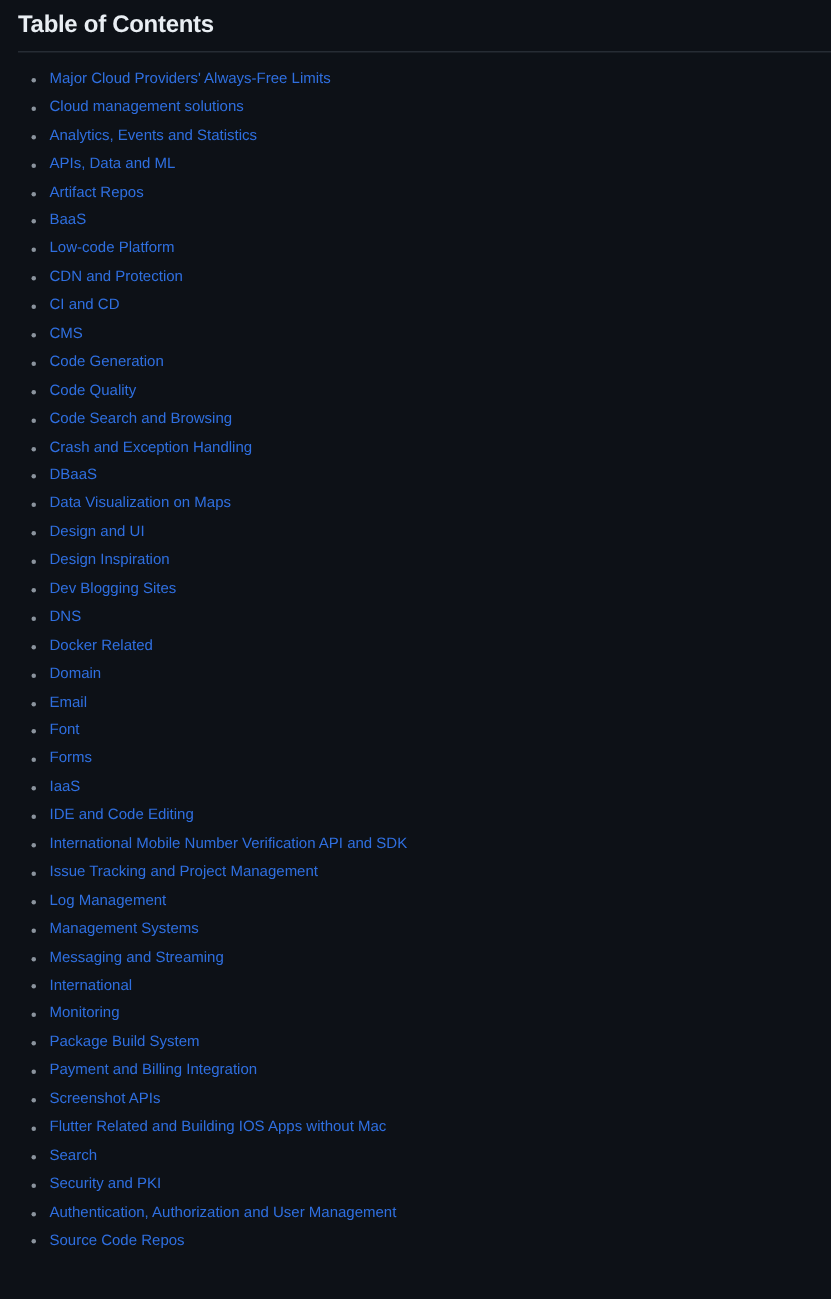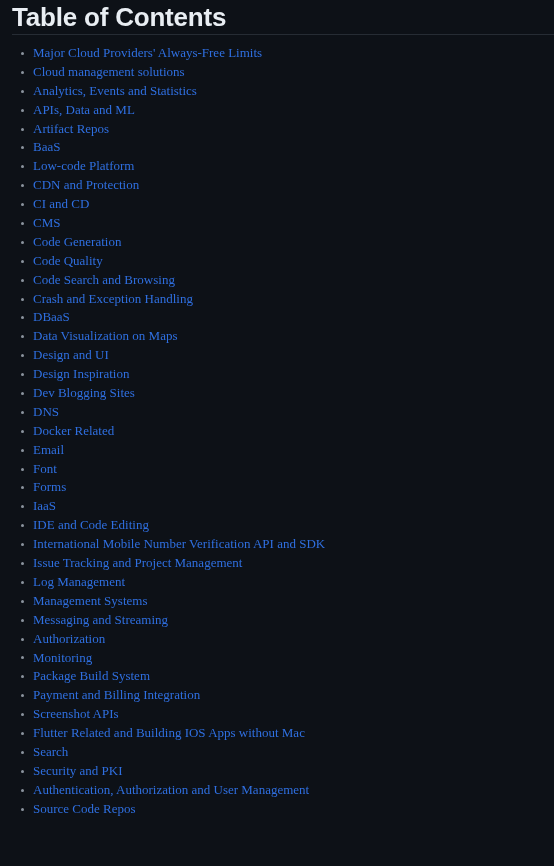--- a/index.html
+++ b/index.html
@@ -25,21 +25,21 @@
   }
 
   .toc-header {
     padding: 0 12px;
     box-sizing: border-box;
   }
 
   .toc-title {
     margin: 0;
     padding-top: 4px;
-    font-size: 26px;
+    font-size: 16px;
     line-height: 26px;
     font-weight: bold;
     color: #e9eef3;
     letter-spacing: -0.2px;
   }
 
   .toc-divider {
     margin: 4px 0 0 12px;
     height: 1px;
     background: #262c34;
@@ -67,27 +67,26 @@
     top: 50%;
     margin-top: -1.5px;
     width: 3px;
     height: 3px;
     background: #8b949e;
     border-radius: 50%;
     display: block;
   }
 
   .toc-link {
-    font-size: 13px;
+    font-size: 10px;
     line-height: 18.9px;
     color: #2f6fe0;
     text-decoration: none;
     display: inline-block;
     vertical-align: top;
-    font-family: Liberation Serif, serif;
   }
 </style>
 </head>
 <body>
 
 <div class="page">
 
   <div class="toc-header">
     <h1 class="toc-title">Table of Contents</h1>
   </div>
@@ -109,31 +108,32 @@
       <li class="toc-item"><span class="toc-bullet"></span><a class="toc-link" href="#">Code Quality</a></li>
       <li class="toc-item"><span class="toc-bullet"></span><a class="toc-link" href="#">Code Search and Browsing</a></li>
       <li class="toc-item"><span class="toc-bullet"></span><a class="toc-link" href="#">Crash and Exception Handling</a></li>
       <li class="toc-item"><span class="toc-bullet"></span><a class="toc-link" href="#">DBaaS</a></li>
       <li class="toc-item"><span class="toc-bullet"></span><a class="toc-link" href="#">Data Visualization on Maps</a></li>
       <li class="toc-item"><span class="toc-bullet"></span><a class="toc-link" href="#">Design and UI</a></li>
       <li class="toc-item"><span class="toc-bullet"></span><a class="toc-link" href="#">Design Inspiration</a></li>
       <li class="toc-item"><span class="toc-bullet"></span><a class="toc-link" href="#">Dev Blogging Sites</a></li>
       <li class="toc-item"><span class="toc-bullet"></span><a class="toc-link" href="#">DNS</a></li>
       <li class="toc-item"><span class="toc-bullet"></span><a class="toc-link" href="#">Docker Related</a></li>
+      <li class="toc-item"><span class="toc-bullet"></span><a class="toc-link" href="#">Domain</a></li>
       <li class="toc-item"><span class="toc-bullet"></span><a class="toc-link" href="#">Email</a></li>
       <li class="toc-item"><span class="toc-bullet"></span><a class="toc-link" href="#">Font</a></li>
       <li class="toc-item"><span class="toc-bullet"></span><a class="toc-link" href="#">Forms</a></li>
       <li class="toc-item"><span class="toc-bullet"></span><a class="toc-link" href="#">IaaS</a></li>
       <li class="toc-item"><span class="toc-bullet"></span><a class="toc-link" href="#">IDE and Code Editing</a></li>
       <li class="toc-item"><span class="toc-bullet"></span><a class="toc-link" href="#">International Mobile Number Verification API and SDK</a></li>
       <li class="toc-item"><span class="toc-bullet"></span><a class="toc-link" href="#">Issue Tracking and Project Management</a></li>
       <li class="toc-item"><span class="toc-bullet"></span><a class="toc-link" href="#">Log Management</a></li>
       <li class="toc-item"><span class="toc-bullet"></span><a class="toc-link" href="#">Management Systems</a></li>
       <li class="toc-item"><span class="toc-bullet"></span><a class="toc-link" href="#">Messaging and Streaming</a></li>
-      <li class="toc-item"><span class="toc-bullet"></span><a class="toc-link" href="#">Authorization</a></li>
+      <li class="toc-item"><span class="toc-bullet"></span><a class="toc-link" href="#">International</a></li>
       <li class="toc-item"><span class="toc-bullet"></span><a class="toc-link" href="#">Monitoring</a></li>
       <li class="toc-item"><span class="toc-bullet"></span><a class="toc-link" href="#">Package Build System</a></li>
       <li class="toc-item"><span class="toc-bullet"></span><a class="toc-link" href="#">Payment and Billing Integration</a></li>
       <li class="toc-item"><span class="toc-bullet"></span><a class="toc-link" href="#">Screenshot APIs</a></li>
       <li class="toc-item"><span class="toc-bullet"></span><a class="toc-link" href="#">Flutter Related and Building IOS Apps without Mac</a></li>
       <li class="toc-item"><span class="toc-bullet"></span><a class="toc-link" href="#">Search</a></li>
       <li class="toc-item"><span class="toc-bullet"></span><a class="toc-link" href="#">Security and PKI</a></li>
       <li class="toc-item"><span class="toc-bullet"></span><a class="toc-link" href="#">Authentication, Authorization and User Management</a></li>
       <li class="toc-item"><span class="toc-bullet"></span><a class="toc-link" href="#">Source Code Repos</a></li>
     </ul>

